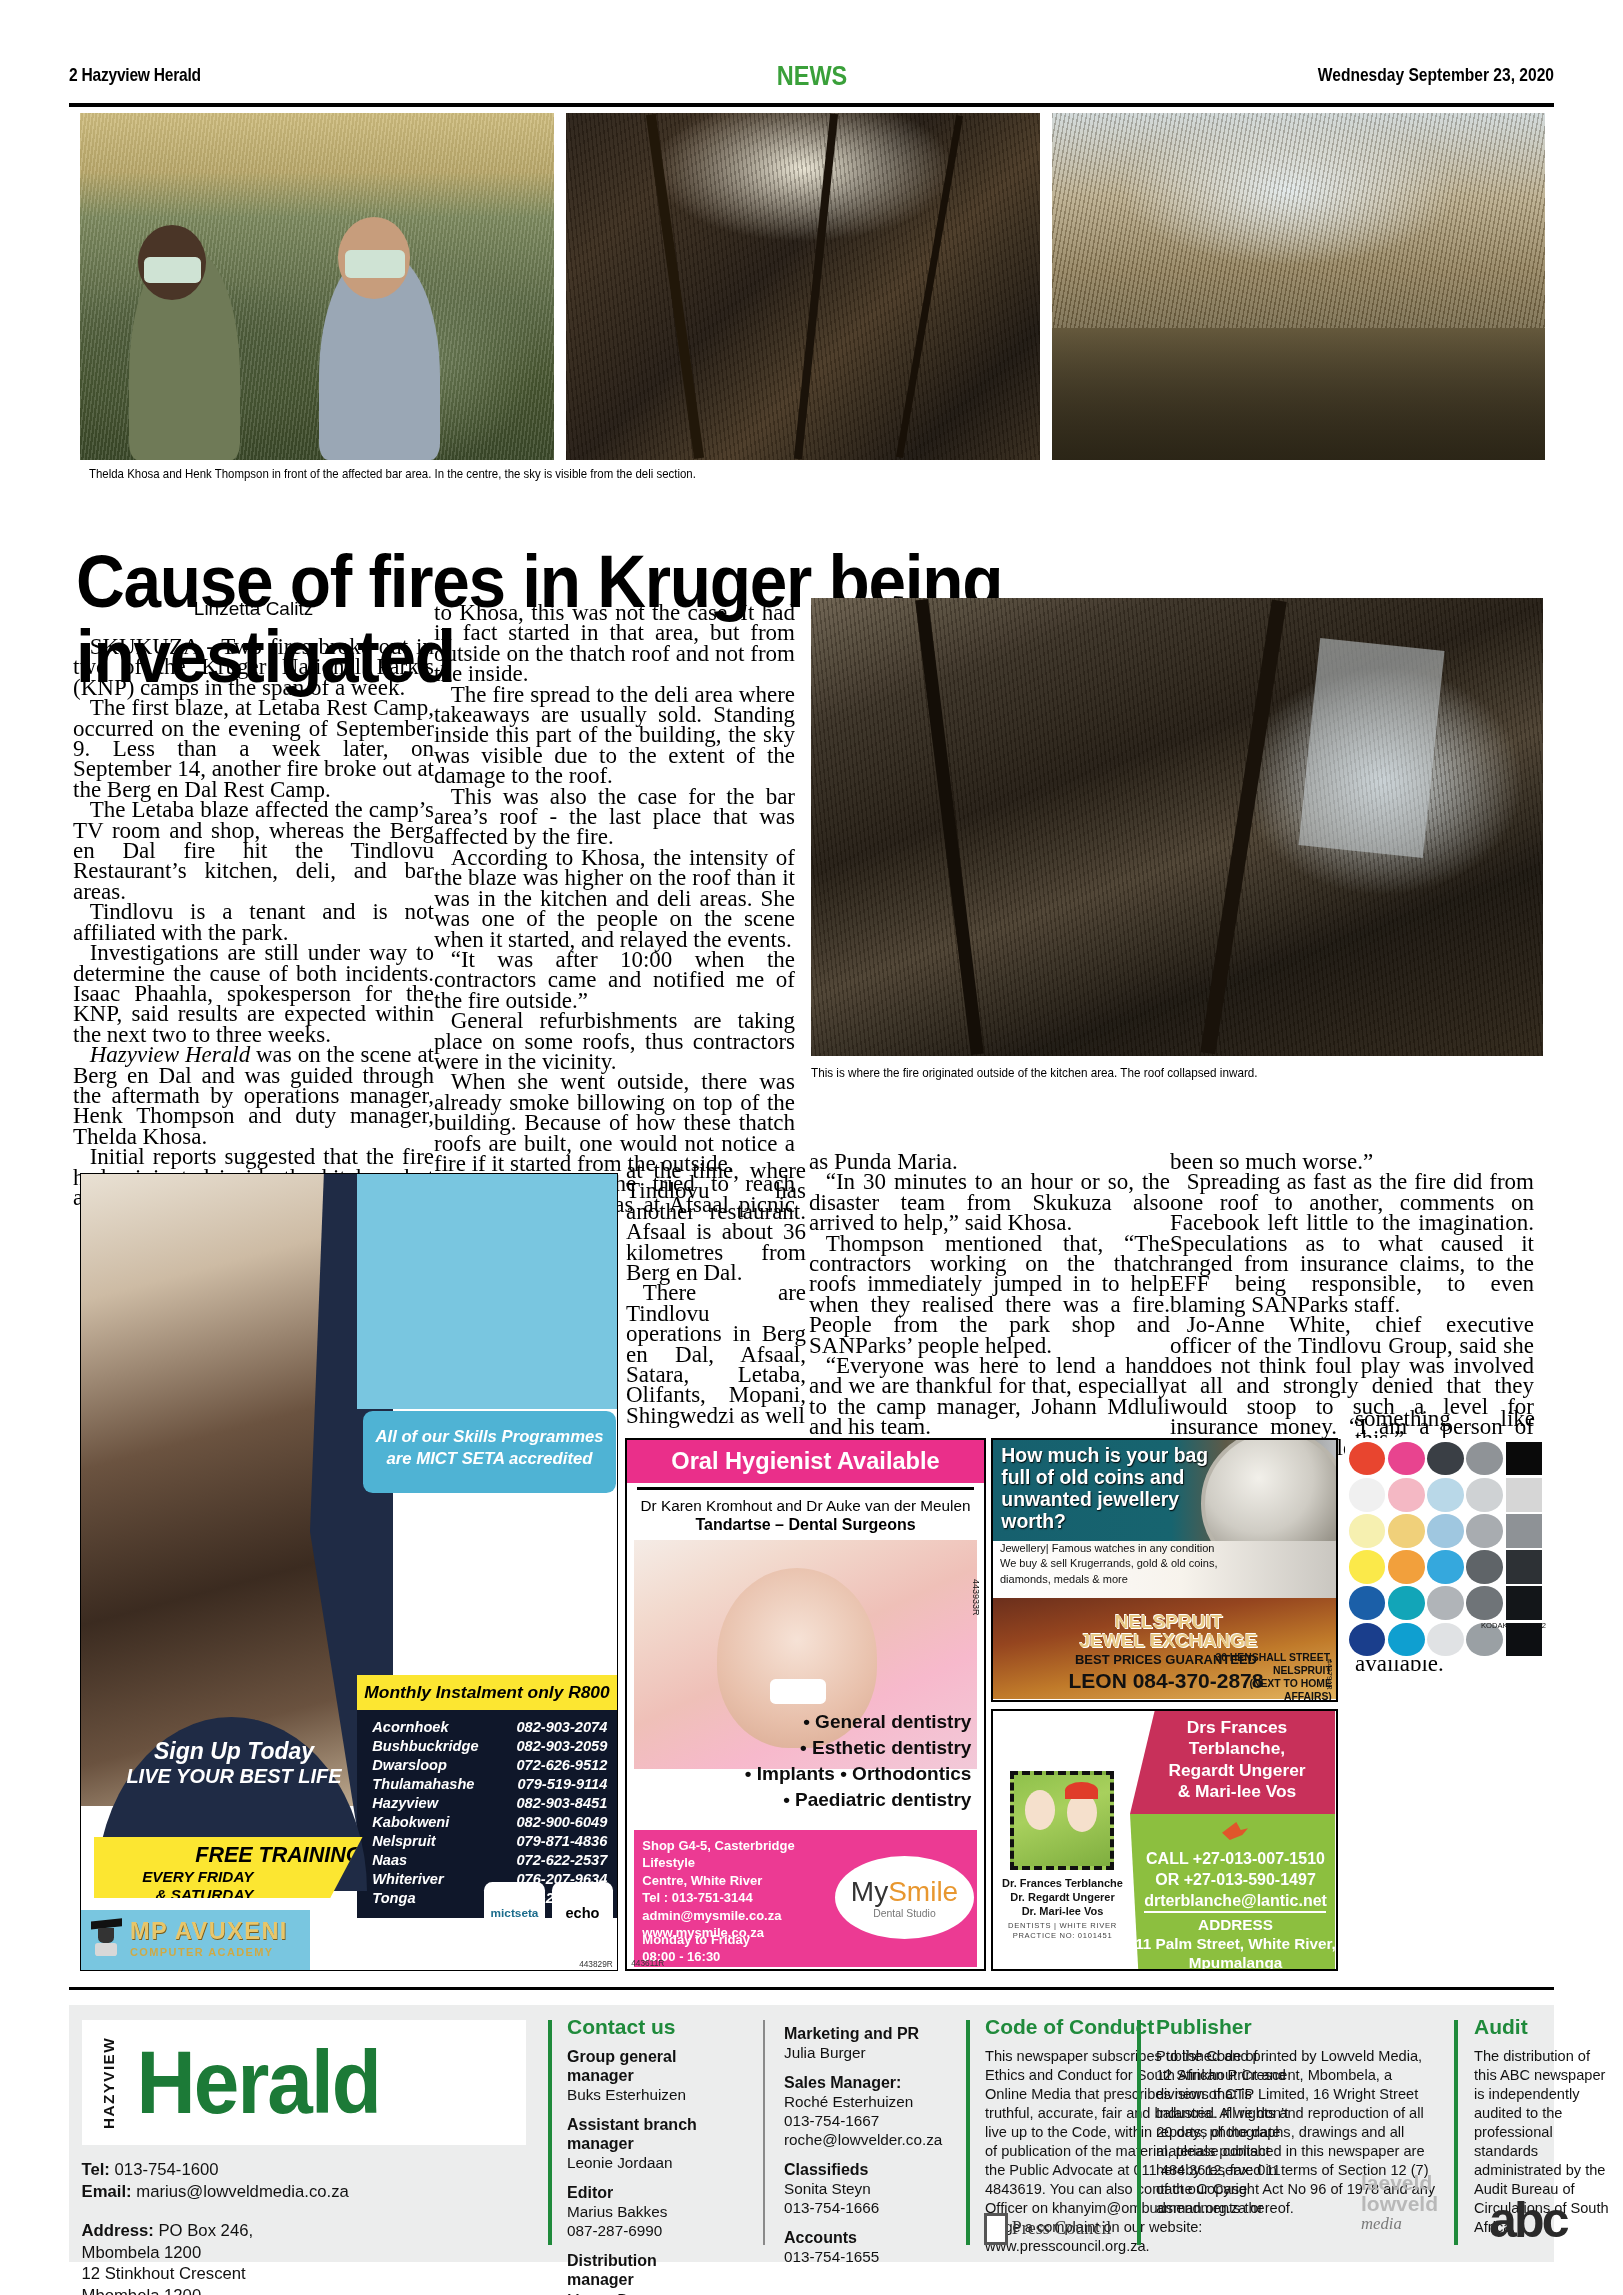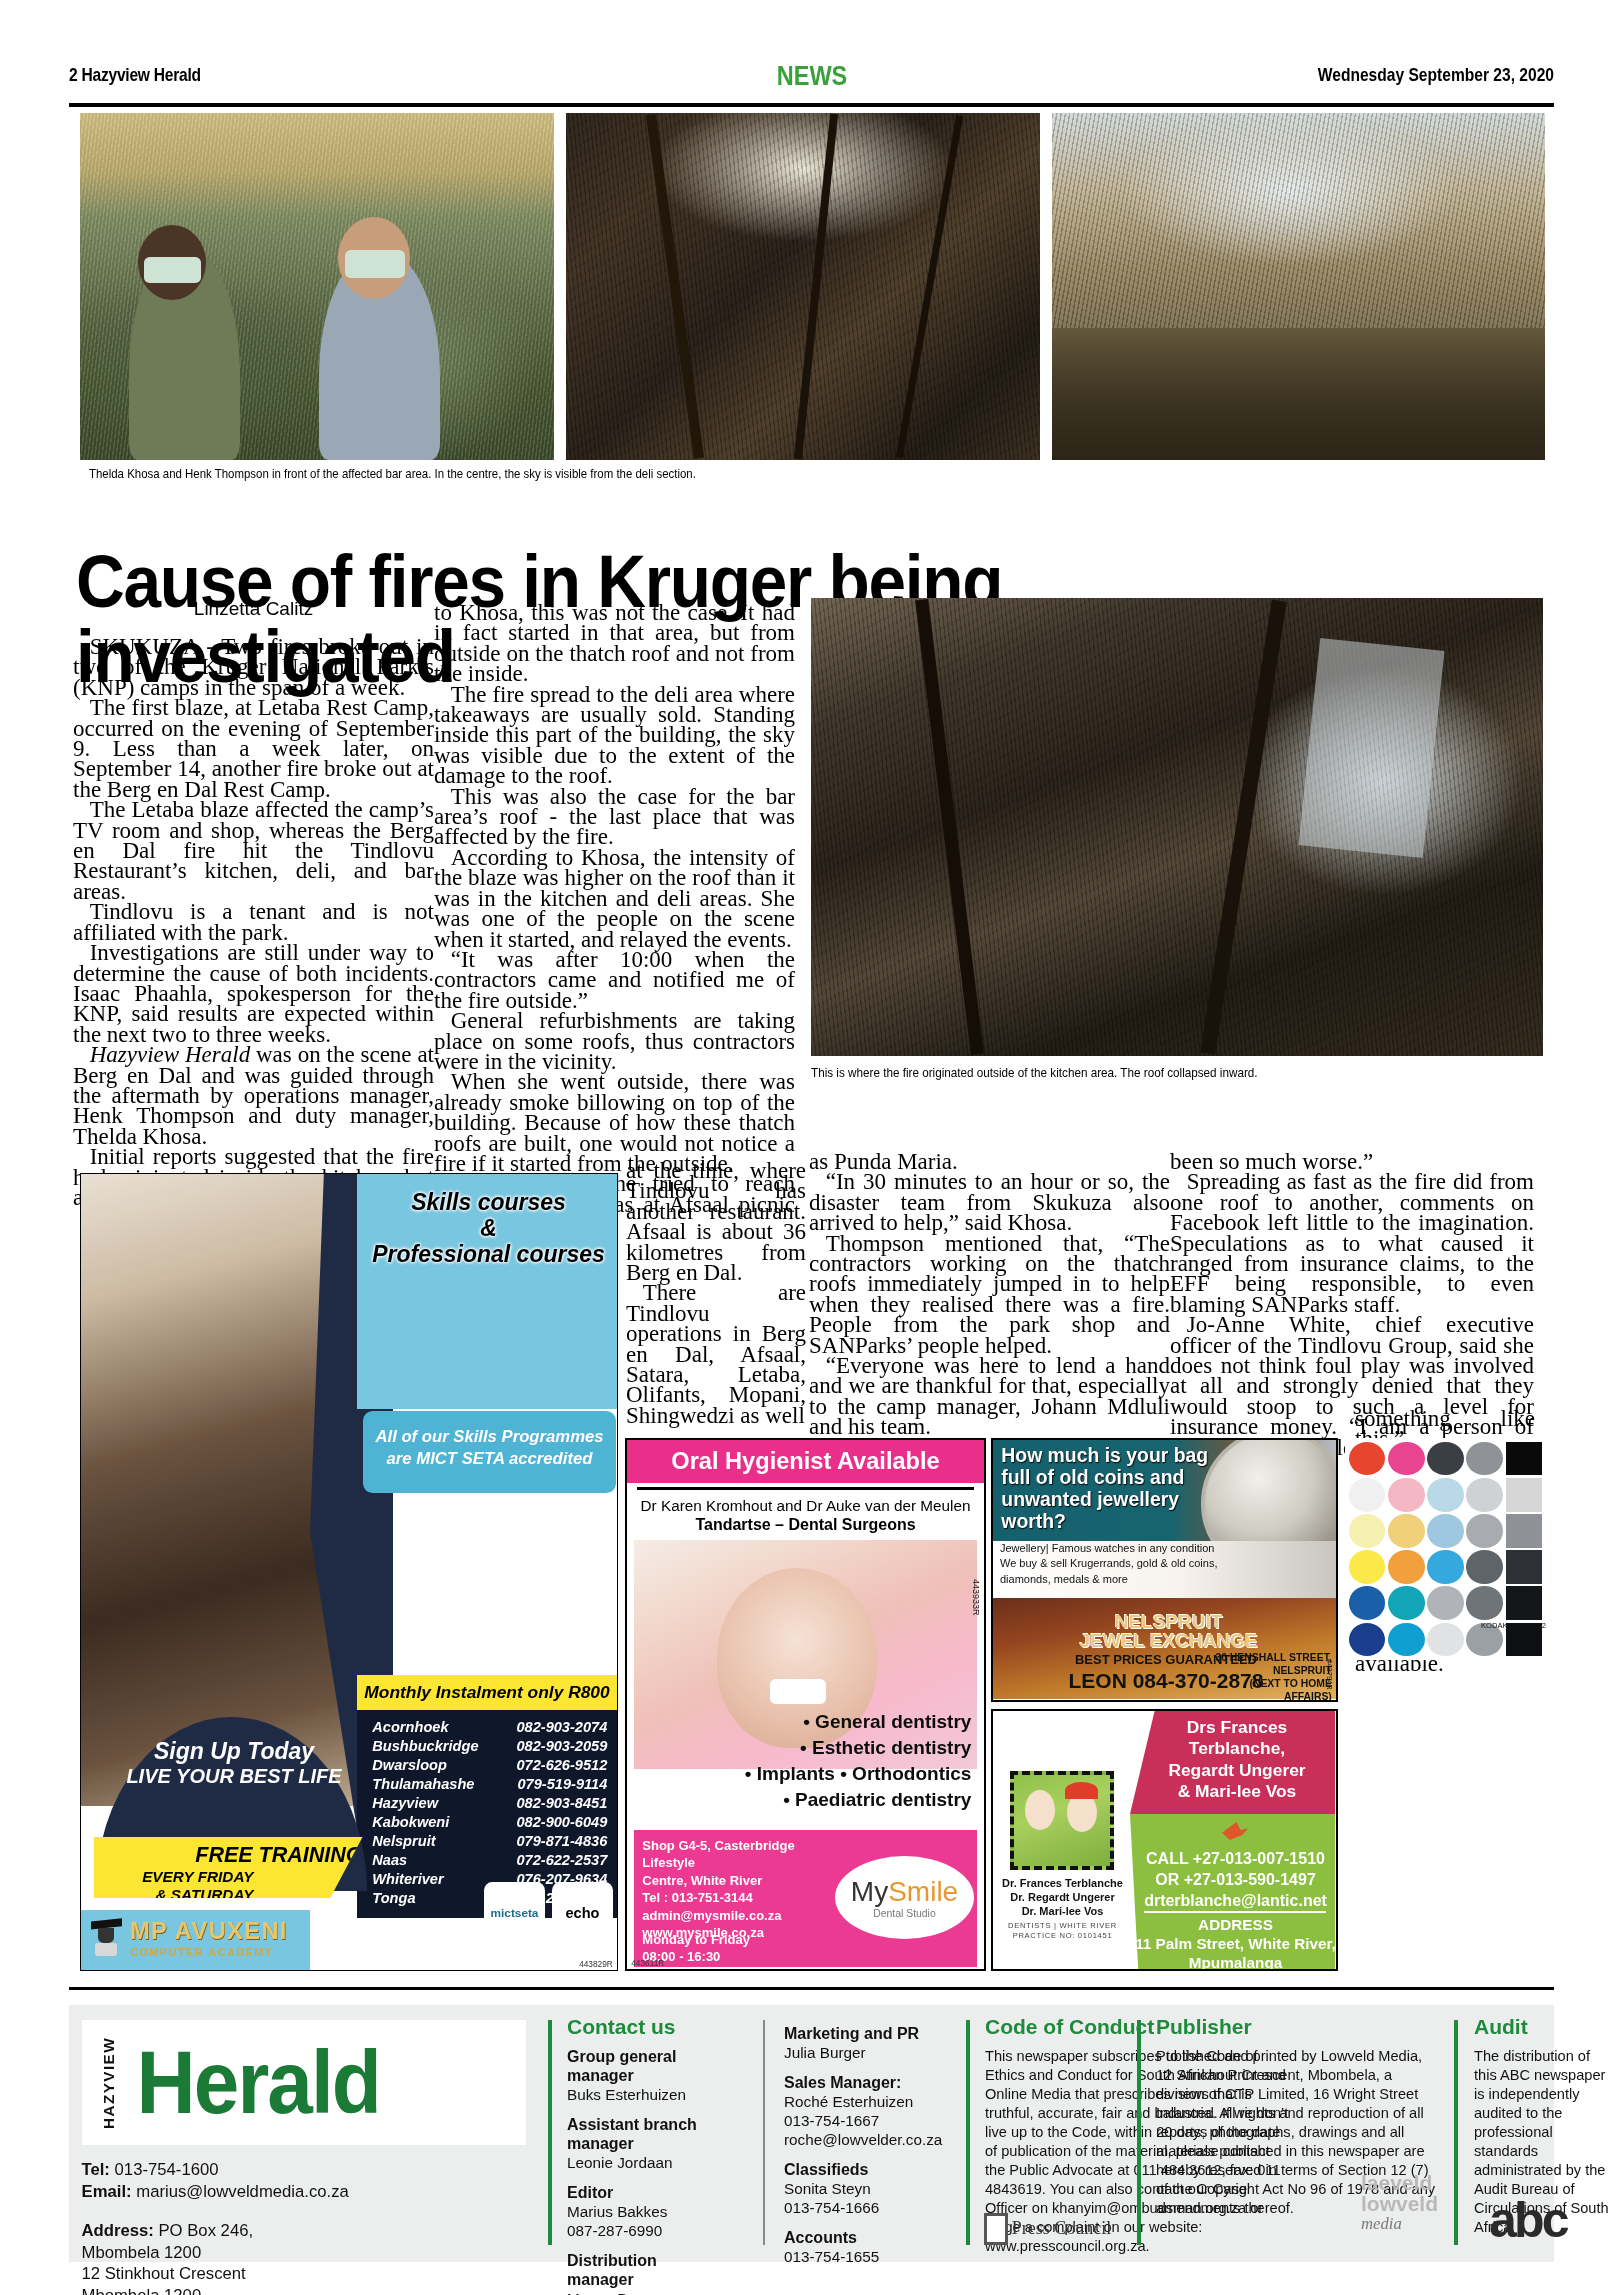--- a/index.html
+++ b/index.html
@@ -360,25 +360,20 @@
     <div style="position:absolute;left:18%;top:0;width:12.5px;height:100%;background:#140e07;transform:rotate(-7deg);"></div>
     <div style="position:absolute;left:58%;top:0;width:15.3px;height:100%;background:#19120a;transform:rotate(9deg);"></div>
     <div style="position:absolute;left:68%;top:10%;width:125px;height:208px;background:#c4ccd0;opacity:.55;transform:rotate(6deg);"></div>
   </div>
   <div class="caption-right">This is where the fire originated outside of the kitchen area. The roof collapsed inward.</div>
 
   <div class="ad ad-avux">
     <div class="avux-photo"></div>
     <div class="avux-swoosh"></div>
     <div class="avux-blue"></div>
-    <div class="avux-title">
-      <div>Skills courses</div>
-      <div>&amp;</div>
-      <div>Professional courses</div>
-    </div>
     <div class="avux-accred">All of our Skills Programmes are MICT SETA accredited</div>
     <div class="avux-instal">Monthly Instalment only R800 pm</div>
     <div class="avux-branch">
       <div class="row">
           <span>Acornhoek</span>
           <span>082-903-2074</span>
         </div>
       <div class="row">
           <span>Bushbuckridge</span>
           <span>082-903-2059</span>

